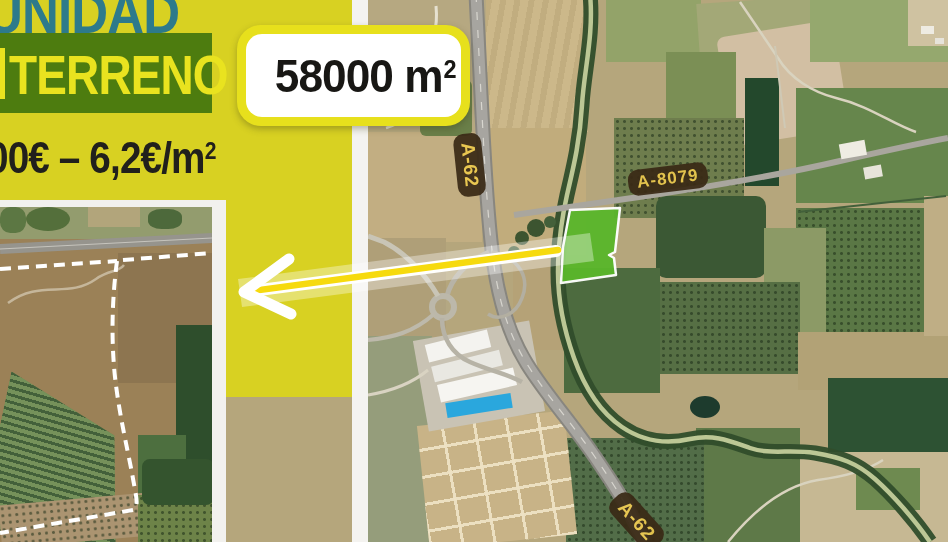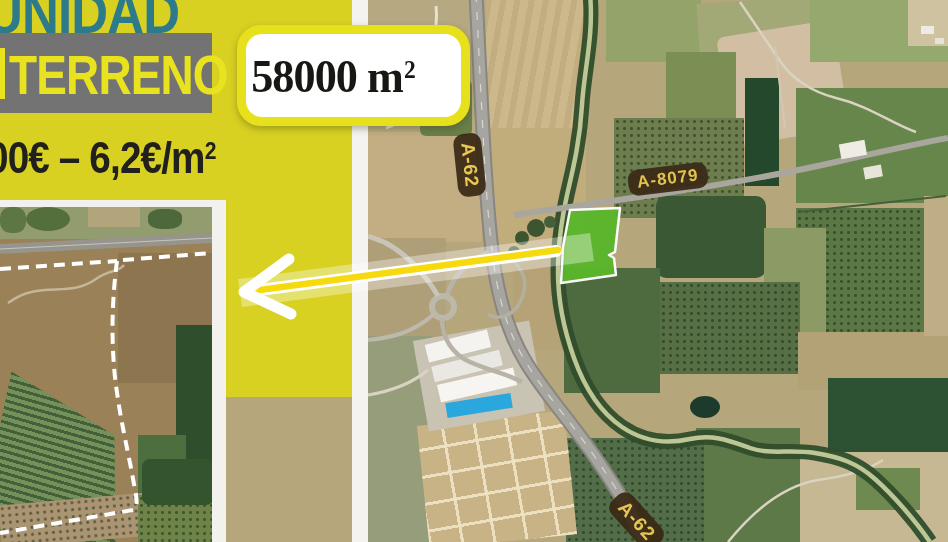--- a/index.html
+++ b/index.html
@@ -7,41 +7,41 @@
   .stage{
     position:relative;width:948px;height:542px;overflow:hidden;
     font-family:"Liberation Sans",sans-serif;background:#b5a67c;
   }
   
   .panel{position:absolute;left:0;top:0;width:352px;height:397px;background:#d8d122;z-index:2;}
   .headline{
     position:absolute;left:-14px;top:-21px;color:#2d7a8b;font-weight:bold;
     font-size:58px;letter-spacing:-1px;transform:scaleX(0.88);transform-origin:left top;white-space:nowrap;
   }
-  .banner{position:absolute;left:0;top:33px;width:212px;height:80px;background:#737373;}
+  .banner{position:absolute;left:0;top:33px;width:212px;height:80px;background:#4d7c0f;}
   .banner-text{
     position:absolute;left:9px;top:9px;color:#e9e31f;font-weight:bold;font-size:56px;
     transform:scaleX(0.82);transform-origin:left top;white-space:nowrap;letter-spacing:-1px;
   }
   .cut-letter{position:absolute;left:0;top:15px;width:5px;height:51px;background:#e9e31f;}
   .price{
     position:absolute;left:-13px;top:133px;color:#21201c;font-weight:bold;font-size:44px;
     transform:scaleX(0.88);transform-origin:left top;white-space:nowrap;letter-spacing:-1px;
   }
   .price sup{font-size:24px;position:relative;top:2px;}
   
   .divider{position:absolute;left:352px;top:0;width:16px;height:542px;background:#f4f3f0;z-index:3;}
   
   .badge{
     position:absolute;left:237px;top:25px;width:233px;height:101px;background:#e7e01c;
     border-radius:24px;z-index:6;box-shadow:0 3px 7px rgba(60,60,20,.35);
   }
   .badge-inner{
     position:absolute;left:9px;top:9px;right:9px;bottom:9px;background:#fff;border-radius:16px;
-    display:flex;align-items:center;justify-content:flex-start;font-family:Liberation Serif, serif;
+    display:flex;align-items:center;justify-content:flex-end;
   }
   .badge-text{
     color:#181714;font-weight:bold;font-size:47px;letter-spacing:-1px;
     transform:scaleX(0.94);white-space:nowrap;
   }
   .badge-text sup{font-size:25px;position:relative;top:3px;margin-left:1px;}
   
   .map{position:absolute;left:368px;top:0;width:580px;height:542px;overflow:hidden;background:#b5a67c;z-index:1;}
   .map-art{position:absolute;inset:0;filter:blur(0.5px);}
   .fp{position:absolute;}

